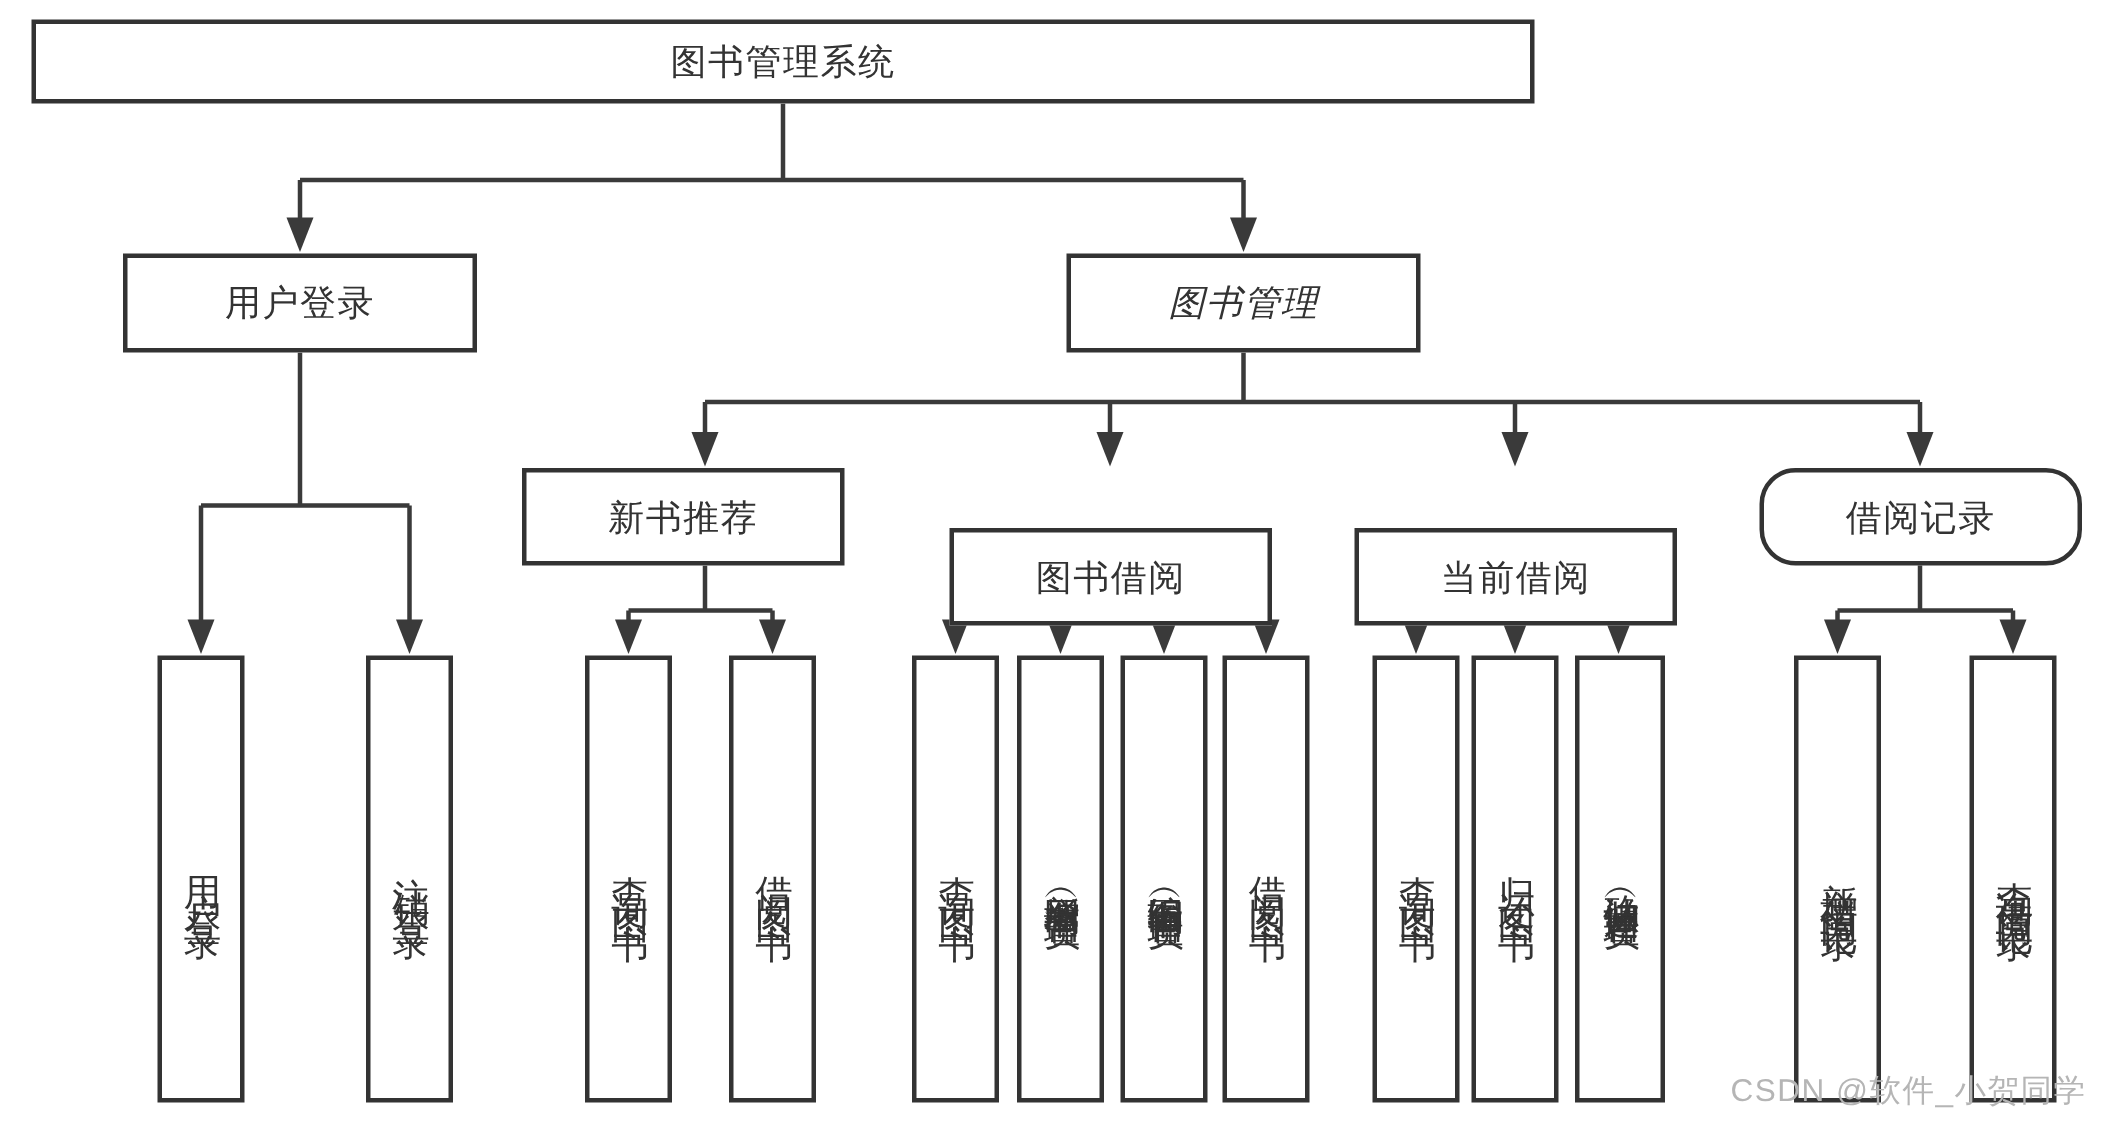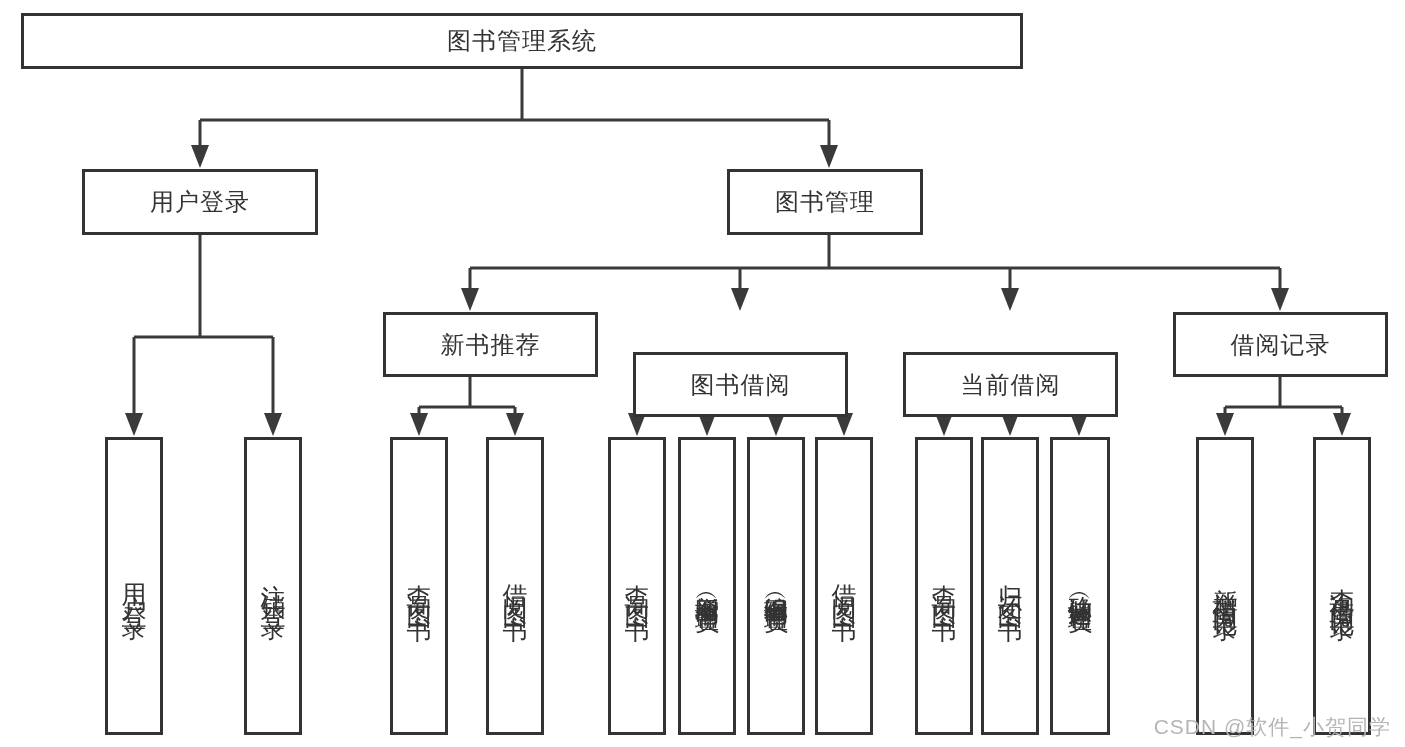--- a/index.html
+++ b/index.html
@@ -101,34 +101,34 @@
     <polygon points="1333,413 1351,413 1342,436"></polygon>
   </svg>
 
   <div class="box hbox" style="left:21px;top:13px;width:1002px;height:56px;font-family:Liberation Serif, serif;">
     <span>图书管理系统</span>
   </div>
 
   <div class="box hbox" style="left:82px;top:169px;width:236px;height:66px;">
     <span>用户登录</span>
   </div>
-  <div class="box hbox" style="left:727px;top:169px;width:196px;height:66px;">
+  <div class="box hbox" style="left:711px;top:169px;width:236px;height:66px;font-style:italic;">
     <span>图书管理</span>
   </div>
 
-  <div class="box hbox" style="left:383px;top:312px;width:215px;height:65px;">
+  <div class="box hbox" style="left:348px;top:312px;width:215px;height:65px;">
     <span>新书推荐</span>
   </div>
   <div class="box hbox" style="left:633px;top:312px;width:215px;height:65px;margin-top:40px;">
     <span>图书借阅</span>
   </div>
   <div class="box hbox" style="left:903px;top:312px;width:215px;height:65px;margin-top:40px;">
     <span>当前借阅</span>
   </div>
-  <div class="box hbox" style="left:1173px;top:312px;width:215px;height:65px;">
+  <div class="box hbox" style="left:1173px;top:312px;width:215px;height:65px;border-radius:24px;">
     <span>借阅记录</span>
   </div>
 
   <div class="box vbox" style="left:105px;">
     <span>用户登录</span>
   </div>
   <div class="box vbox" style="left:244px;">
     <span>注销登录</span>
   </div>
 

